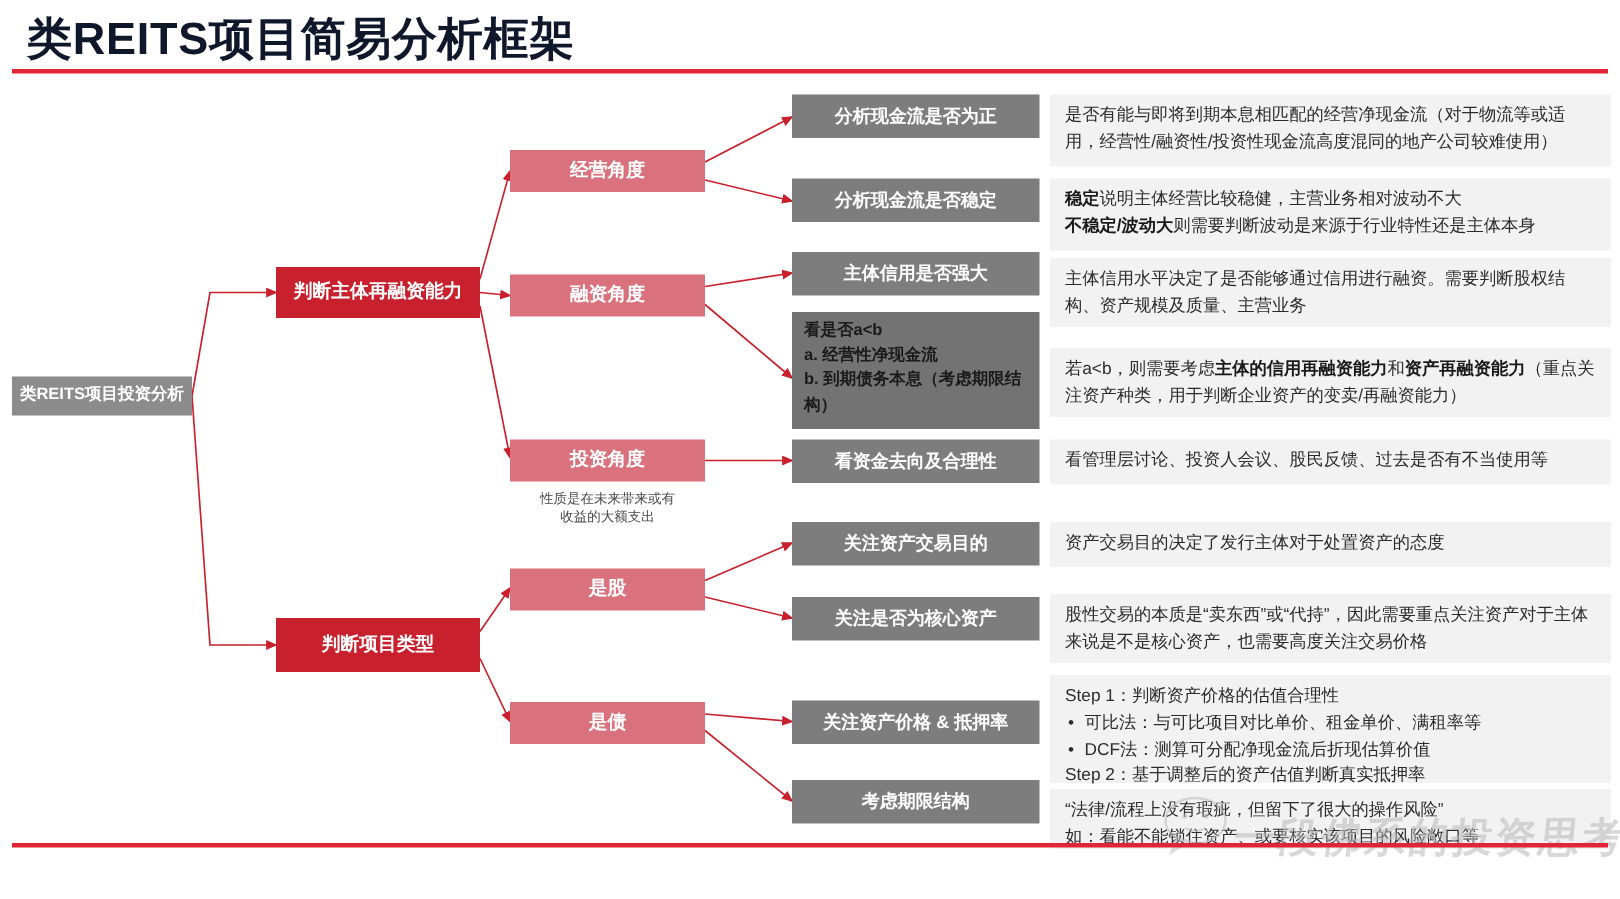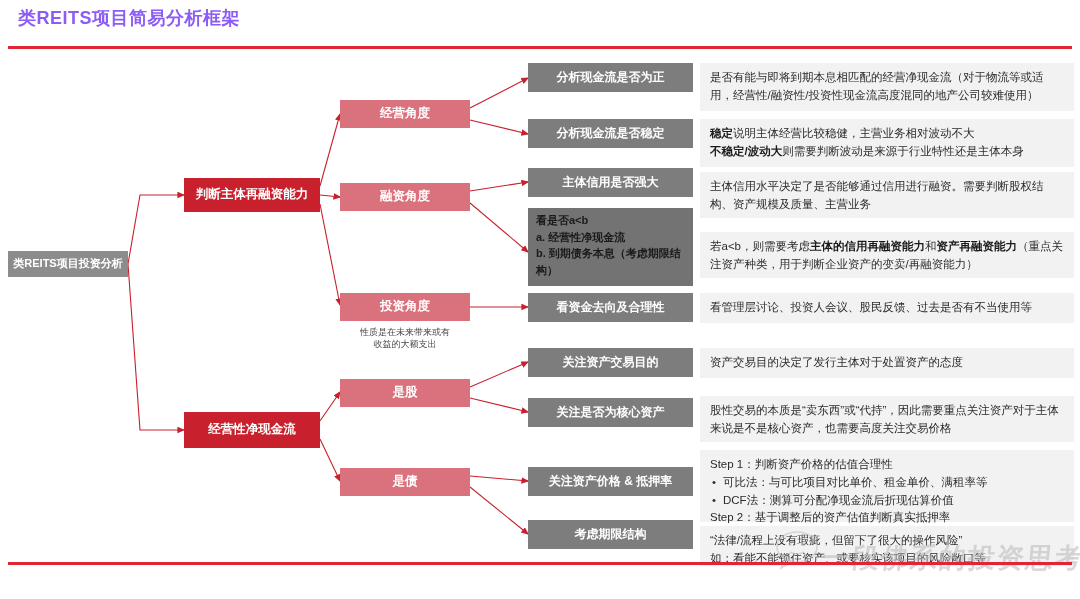--- a/index.html
+++ b/index.html
@@ -8,21 +8,21 @@
     background:#ffffff;
     font-family:"Liberation Sans","DejaVu Sans",sans-serif;
     overflow:hidden;
     position:relative;
   }
   #slide{position:absolute;left:0;top:0;width:1080px;height:599px;}
 
   
   .title{
     position:absolute;left:18px;top:6px;
-    font-size:18px;font-weight:bold;color:#8b5cf6;
+    font-size:30px;font-weight:bold;color:#0f172a;
     letter-spacing:0.5px;white-space:nowrap;
   }
   .rule-top{
     position:absolute;left:8px;top:46px;width:1064px;height:3px;
     background:#e12537;
   }
   .rule-bottom{
     position:absolute;left:8px;top:562px;width:1064px;height:3px;
     background:#e12537;
   }
@@ -127,21 +127,21 @@
   </svg>
 
   <div class="node node-root" style="left:8px;top:251px;width:120px;height:26px;">
     <span>类REITS项目投资分析</span>
   </div>
 
   <div class="node node-l1" style="left:184px;top:178px;width:136px;height:34px;">
     <span>判断主体再融资能力</span>
   </div>
   <div class="node node-l1" style="left:184px;top:412px;width:136px;height:36px;">
-    <span>经营性净现金流</span>
+    <span>判断项目类型</span>
   </div>
 
   <div class="node node-l2" style="left:340px;top:100px;width:130px;height:28px;">
     <span>经营角度</span>
   </div>
   <div class="node node-l2" style="left:340px;top:183px;width:130px;height:28px;">
     <span>融资角度</span>
   </div>
   <div class="node node-l2" style="left:340px;top:293px;width:130px;height:28px;">
     <span>投资角度</span>

